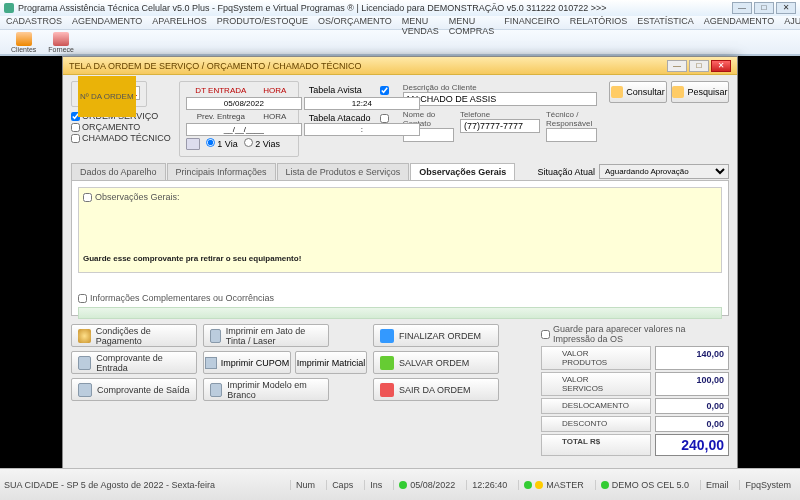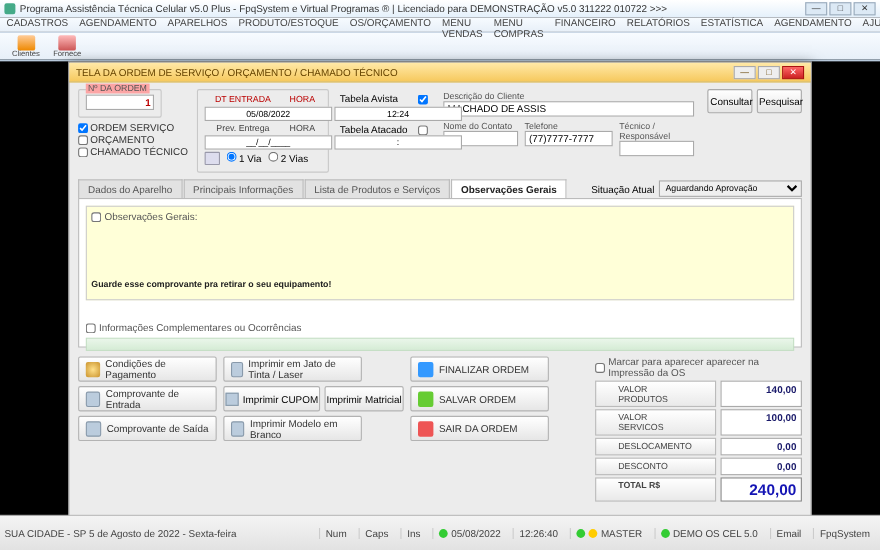--- a/index.html
+++ b/index.html
@@ -18,41 +18,41 @@
 .ic-for{background:linear-gradient(#fbb,#c55)}
 .workspace{position:absolute;top:56px;left:0;right:0;bottom:14px;background:#000}
 .oswin{position:absolute;left:62px;top:0;width:676px;height:416px;background:#ececec;border:1px solid #888;box-shadow:0 3px 12px rgba(0,0,0,.6)}
 .oshdr{height:18px;background:linear-gradient(#ffe9a8,#f6c95e);display:flex;align-items:center;padding:0 6px;color:#664400;border-bottom:1px solid #d9b23f}
 .oshdr .clsgrp{margin-left:auto;display:flex;gap:2px}
 .oshdr .wb{width:20px;height:12px;border:1px solid #aaa;background:#eee;text-align:center;line-height:10px;font-size:8px}
 .oshdr .wb.red{background:linear-gradient(#f66,#c22);color:#fff;border-color:#a11}
 .osbody{padding:6px 8px}
 .toprow{display:flex;gap:8px;align-items:flex-start}
 .grp{border:1px solid #c8c8c8;padding:4px 6px 6px;border-radius:2px;background:#ececec;position:relative}
-.grp .glabel{position:absolute;top:-6px;left:6px;background:#fca5a5;padding:0 2px;font-size:8px;color:#555}
+.grp .glabel{position:absolute;top:-6px;left:6px;background:#eab308;padding:16px 2px;font-size:8px;color:#555}
 .numordem{width:76px}
 .numordem input{width:100%;text-align:right;font-weight:bold;color:#b00;border:1px solid #aaa;padding:1px 2px;background:#fff}
 .chkcol{margin-top:4px;display:flex;flex-direction:column;gap:1px;font-size:8px}
 .chkcol label{display:flex;align-items:center;gap:2px;color:#333}
 .dtblock{width:120px}
 .dtblock .row{display:flex;gap:2px;margin-bottom:2px}
 .dtblock .lbl{font-size:8px;color:#444;text-align:center;flex:1}
 .lblred{color:#b00 !important}
 .dtblock input{flex:1;border:1px solid #aaa;padding:1px 2px;text-align:center;font-size:8px}
 .vias{display:flex;gap:6px;font-size:8px;margin-top:2px;align-items:flex-start}
 .printic{width:14px;height:12px;background:#dde;border:1px solid #99a;border-radius:1px}
 .tabchk{display:flex;flex-direction:column;gap:4px;padding:4px 2px;font-size:8px}
 .tabchk label{display:flex;align-items:center;gap:3px;justify-content:space-between;width:80px}
 .clientinfo{flex:1;padding:2px 4px}
 .clientinfo .lbl{font-size:8px;color:#555}
 .clientinfo input{width:100%;border:1px solid #aaa;padding:1px 3px;font-size:9px;background:#fff}
 .clientinfo .row2{display:flex;gap:6px;margin-top:4px}
 .clientinfo .row2>div{flex:1}
 .actbtns{display:flex;gap:4px}
-.actbtn{width:41px;height:22px;background:linear-gradient(#fff,#e6e6e6);border:1px solid #aaa;border-radius:2px;display:flex;align-items:center;justify-content:center;gap:3px;cursor:pointer;font-size:8px}
+.actbtn{width:58px;height:22px;background:linear-gradient(#fff,#e6e6e6);border:1px solid #aaa;border-radius:2px;display:flex;align-items:center;justify-content:center;gap:3px;cursor:pointer;font-size:8px}
 .actbtn .aic{width:12px;height:12px;background:#fc6;border-radius:2px}
 .tabs{display:flex;margin-top:6px;font-size:8px}
 .tab{padding:3px 8px;background:#e2e2e2;border:1px solid #bbb;border-bottom:none;margin-right:1px;cursor:pointer;color:#555}
 .tab.active{background:#fff;color:#222;font-weight:bold}
 .sit{margin-left:auto;display:flex;align-items:center;gap:4px}
 .sit select{font-size:8px;border:1px solid #aaa;padding:1px;width:130px}
 .tabcontent{border:1px solid #bbb;background:#fff;padding:6px;height:136px}
 .obsbox{border:1px solid #ccc;background:#ffffd8;height:86px;padding:4px;position:relative}
 .obsbox .hdr{display:flex;align-items:center;gap:3px;font-size:8px;color:#555;margin-bottom:2px}
 .obsbox textarea{width:100%;height:40px;border:none;background:transparent;resize:none;font-size:8px}
@@ -283,21 +283,21 @@
               <span>SALVAR ORDEM</span>
             </div>
           <div class="bigbtn">
               <span class="bic bic-exit"></span>
               <span>SAIR DA ORDEM</span>
             </div>
         </div>
         <div class="totals">
           <div class="mark">
               <input type="checkbox" style="">
-              <span>Marcar para aparecer aparecer na Impressão da OS</span>
+              <span>Guarde para aparecer valores na Impressão da OS</span>
             </div>
           <div class="trow">
               <div class="tl">VALOR PRODUTOS</div>
               <div class="tv">140,00</div>
             </div>
           <div class="trow">
               <div class="tl">VALOR SERVICOS</div>
               <div class="tv">100,00</div>
             </div>
           <div class="trow">

